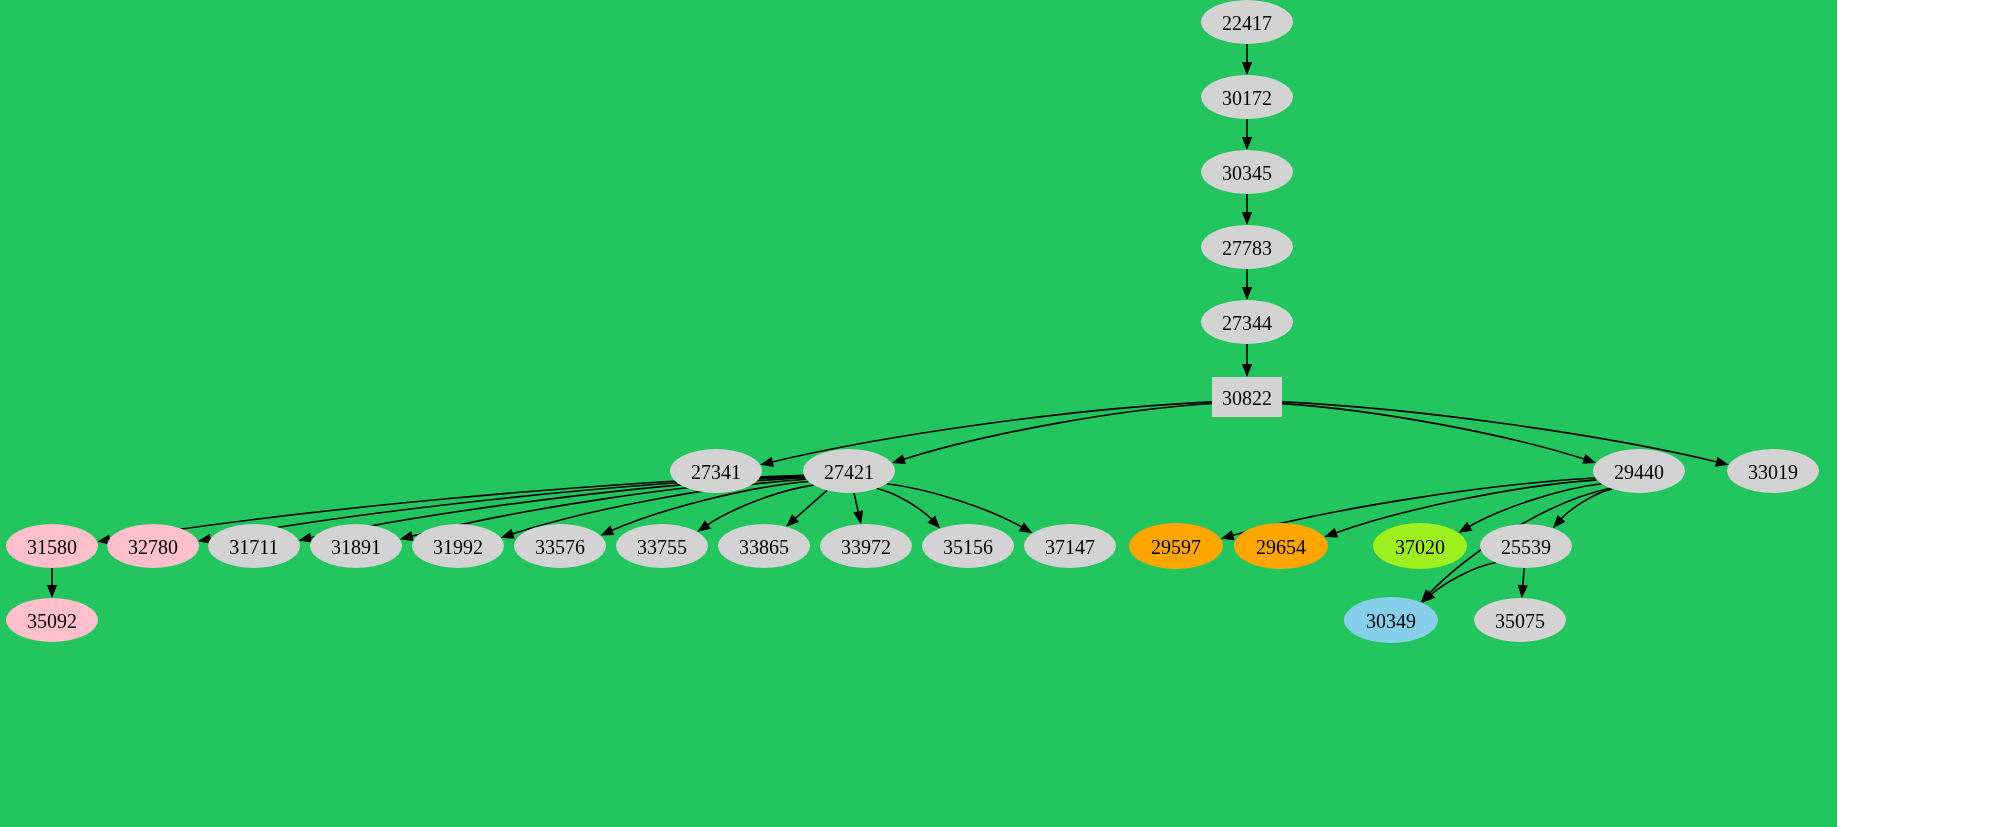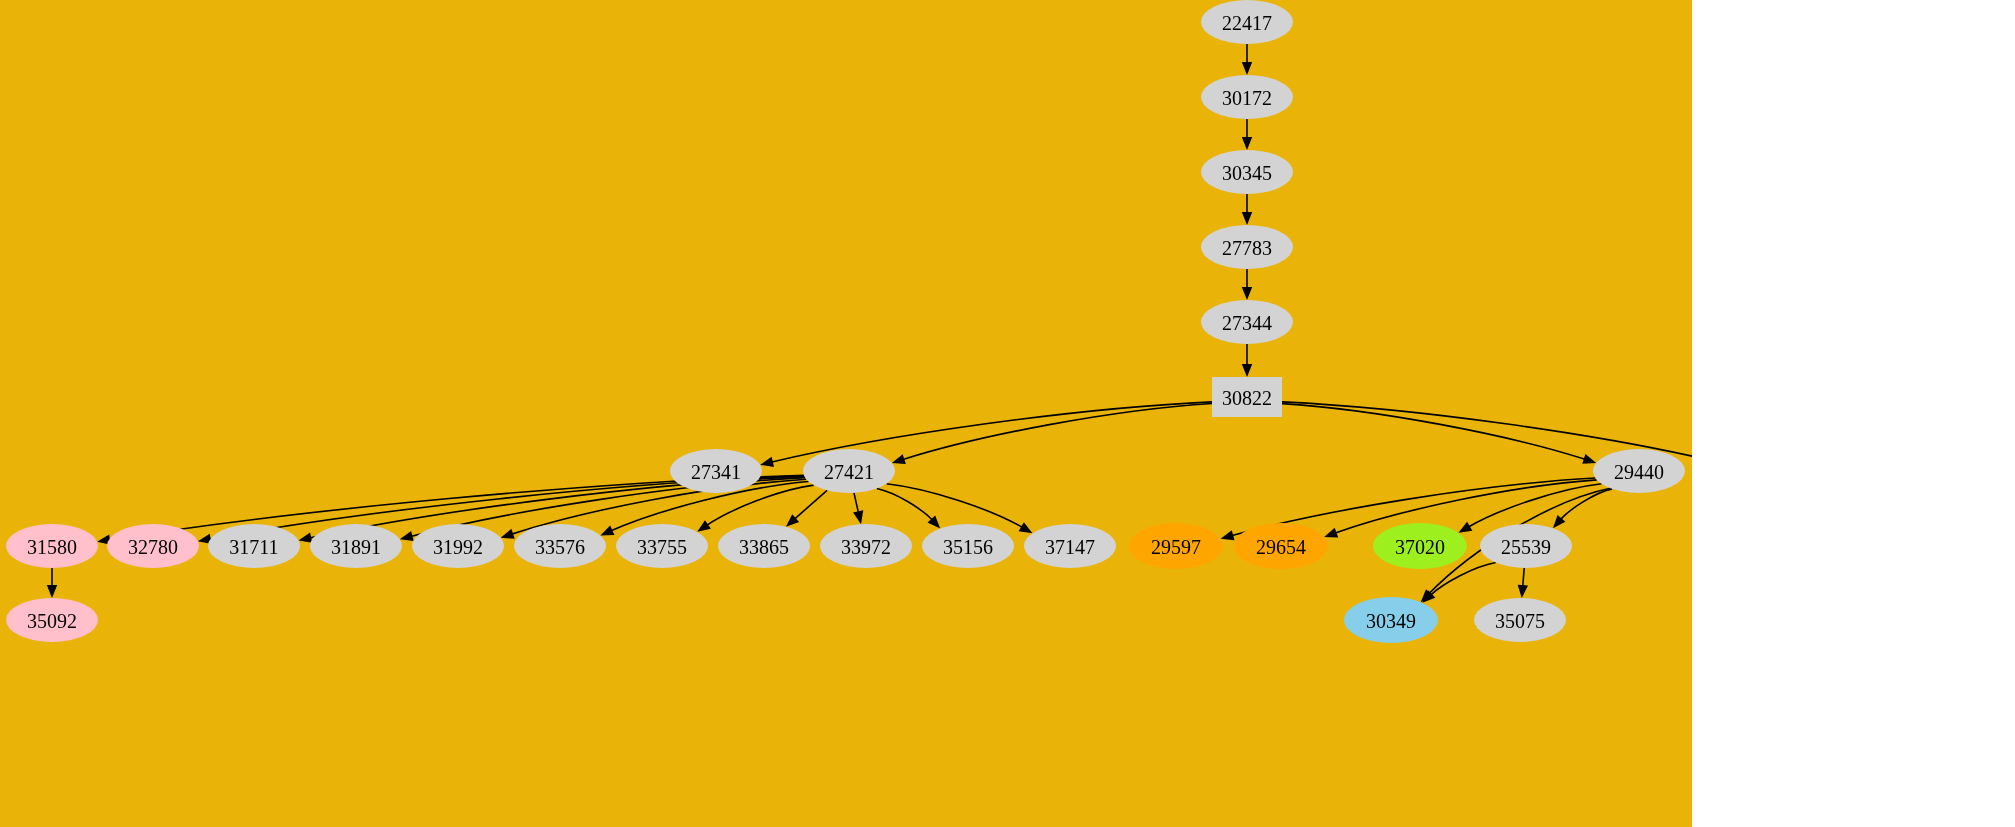--- a/index.html
+++ b/index.html
@@ -2,23 +2,23 @@
 <html><head>
 <meta charset="utf-8">
 <style>
   html, body {
     margin: 0;
     padding: 0;
     background: #ffffff;
   }
   #graph-root {
     position: relative;
-    width: 1692px;
+    width: 1837px;
     height: 827px;
-    background: #eab308;
+    background: #22c55e;
     font-family: "Liberation Serif", "DejaVu Serif", serif;
     overflow: hidden;
     text-decoration: underline;
   }
   svg#graph-canvas {
     display: block;
     width: 2015px;
     height: 827px;
   }
   .node-shape {

